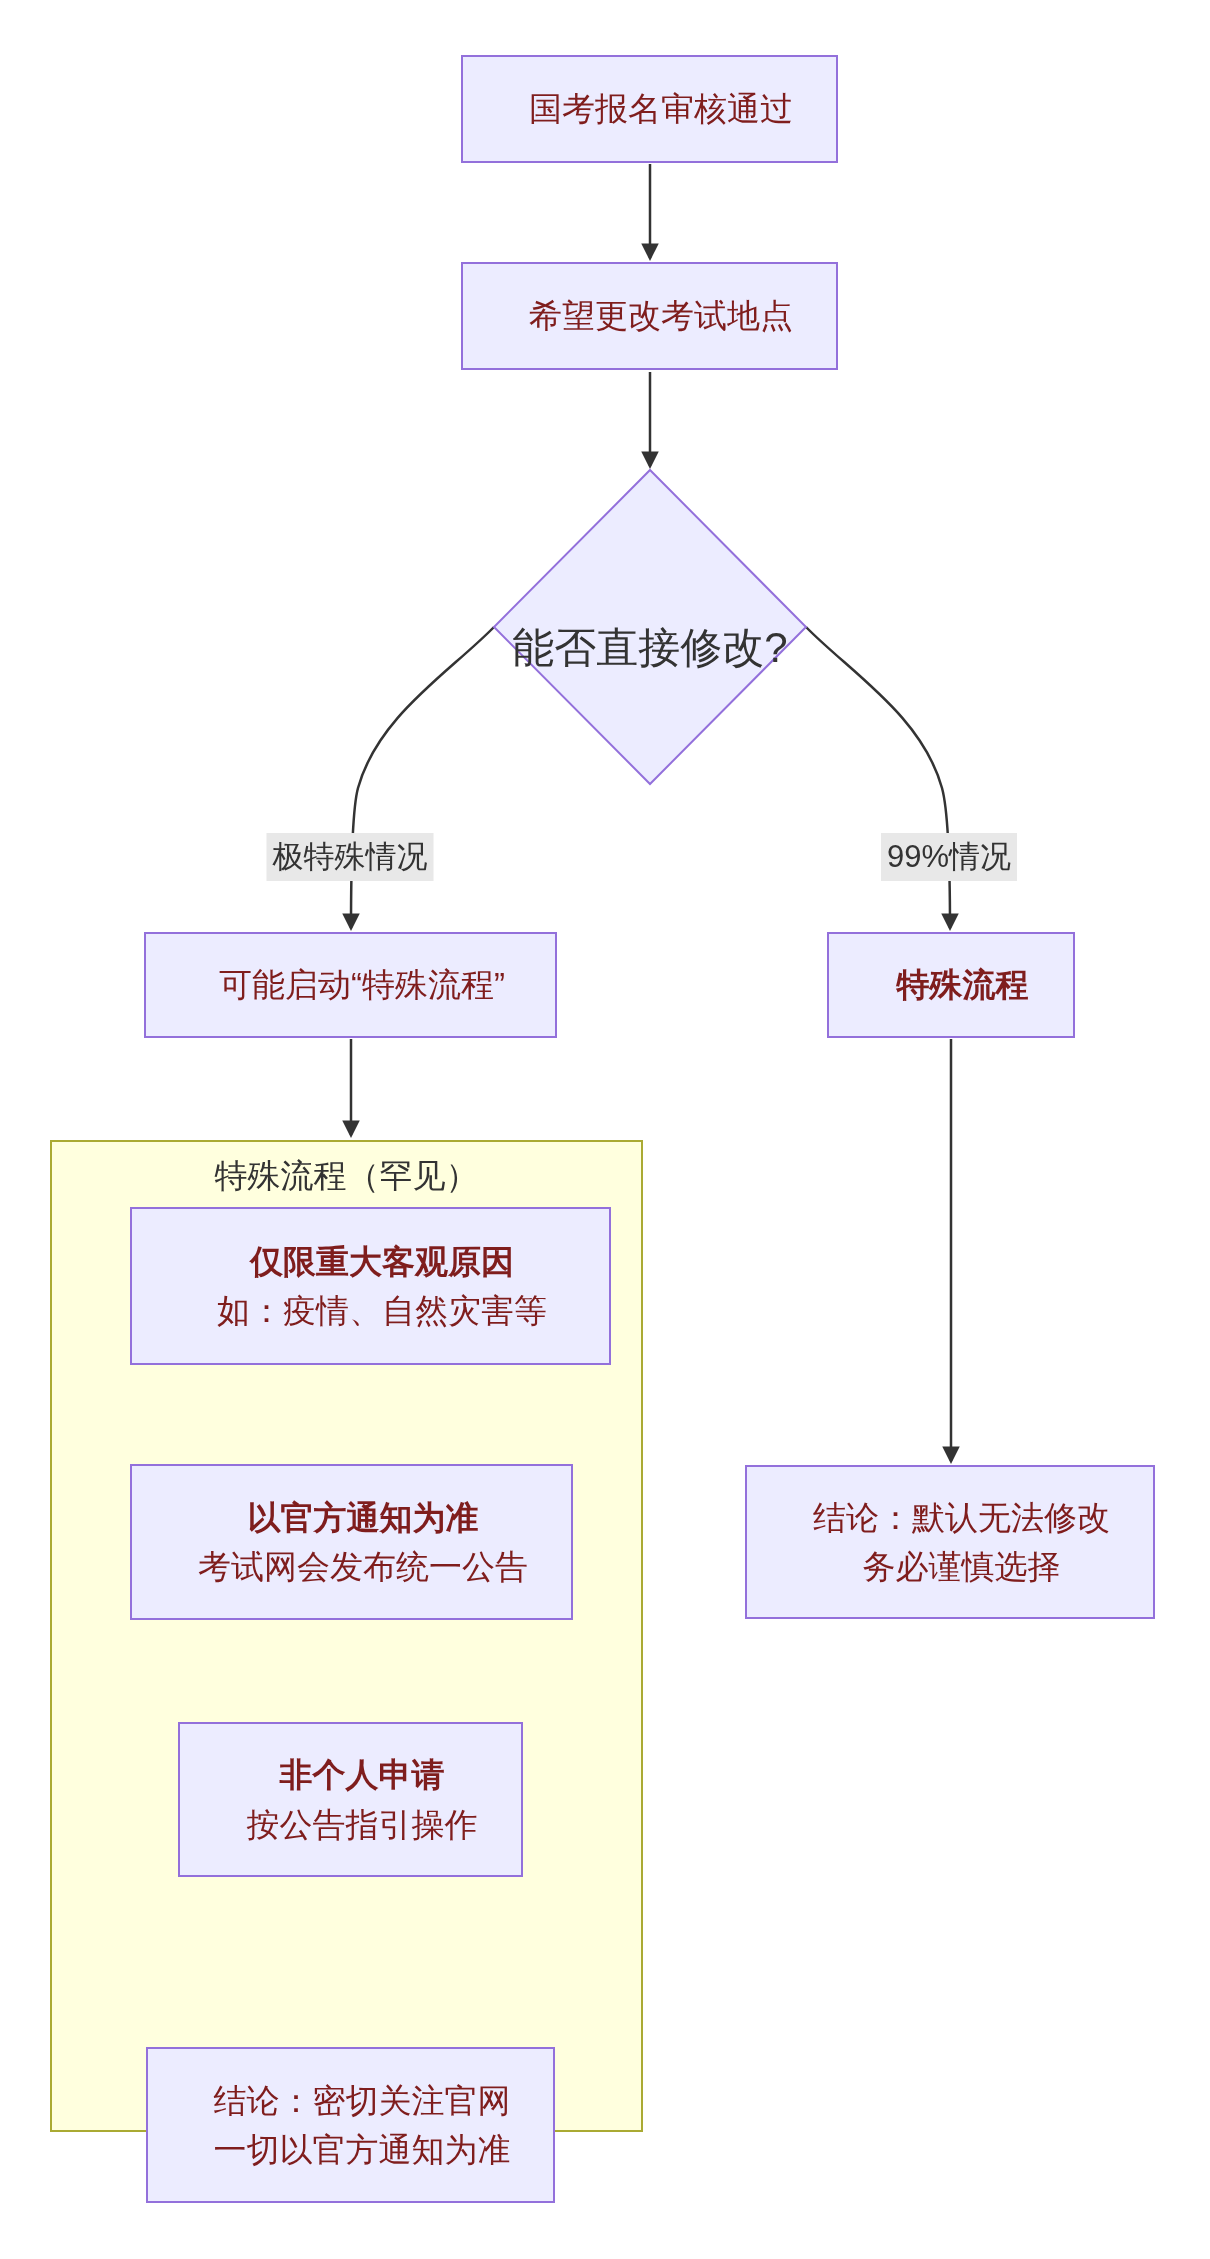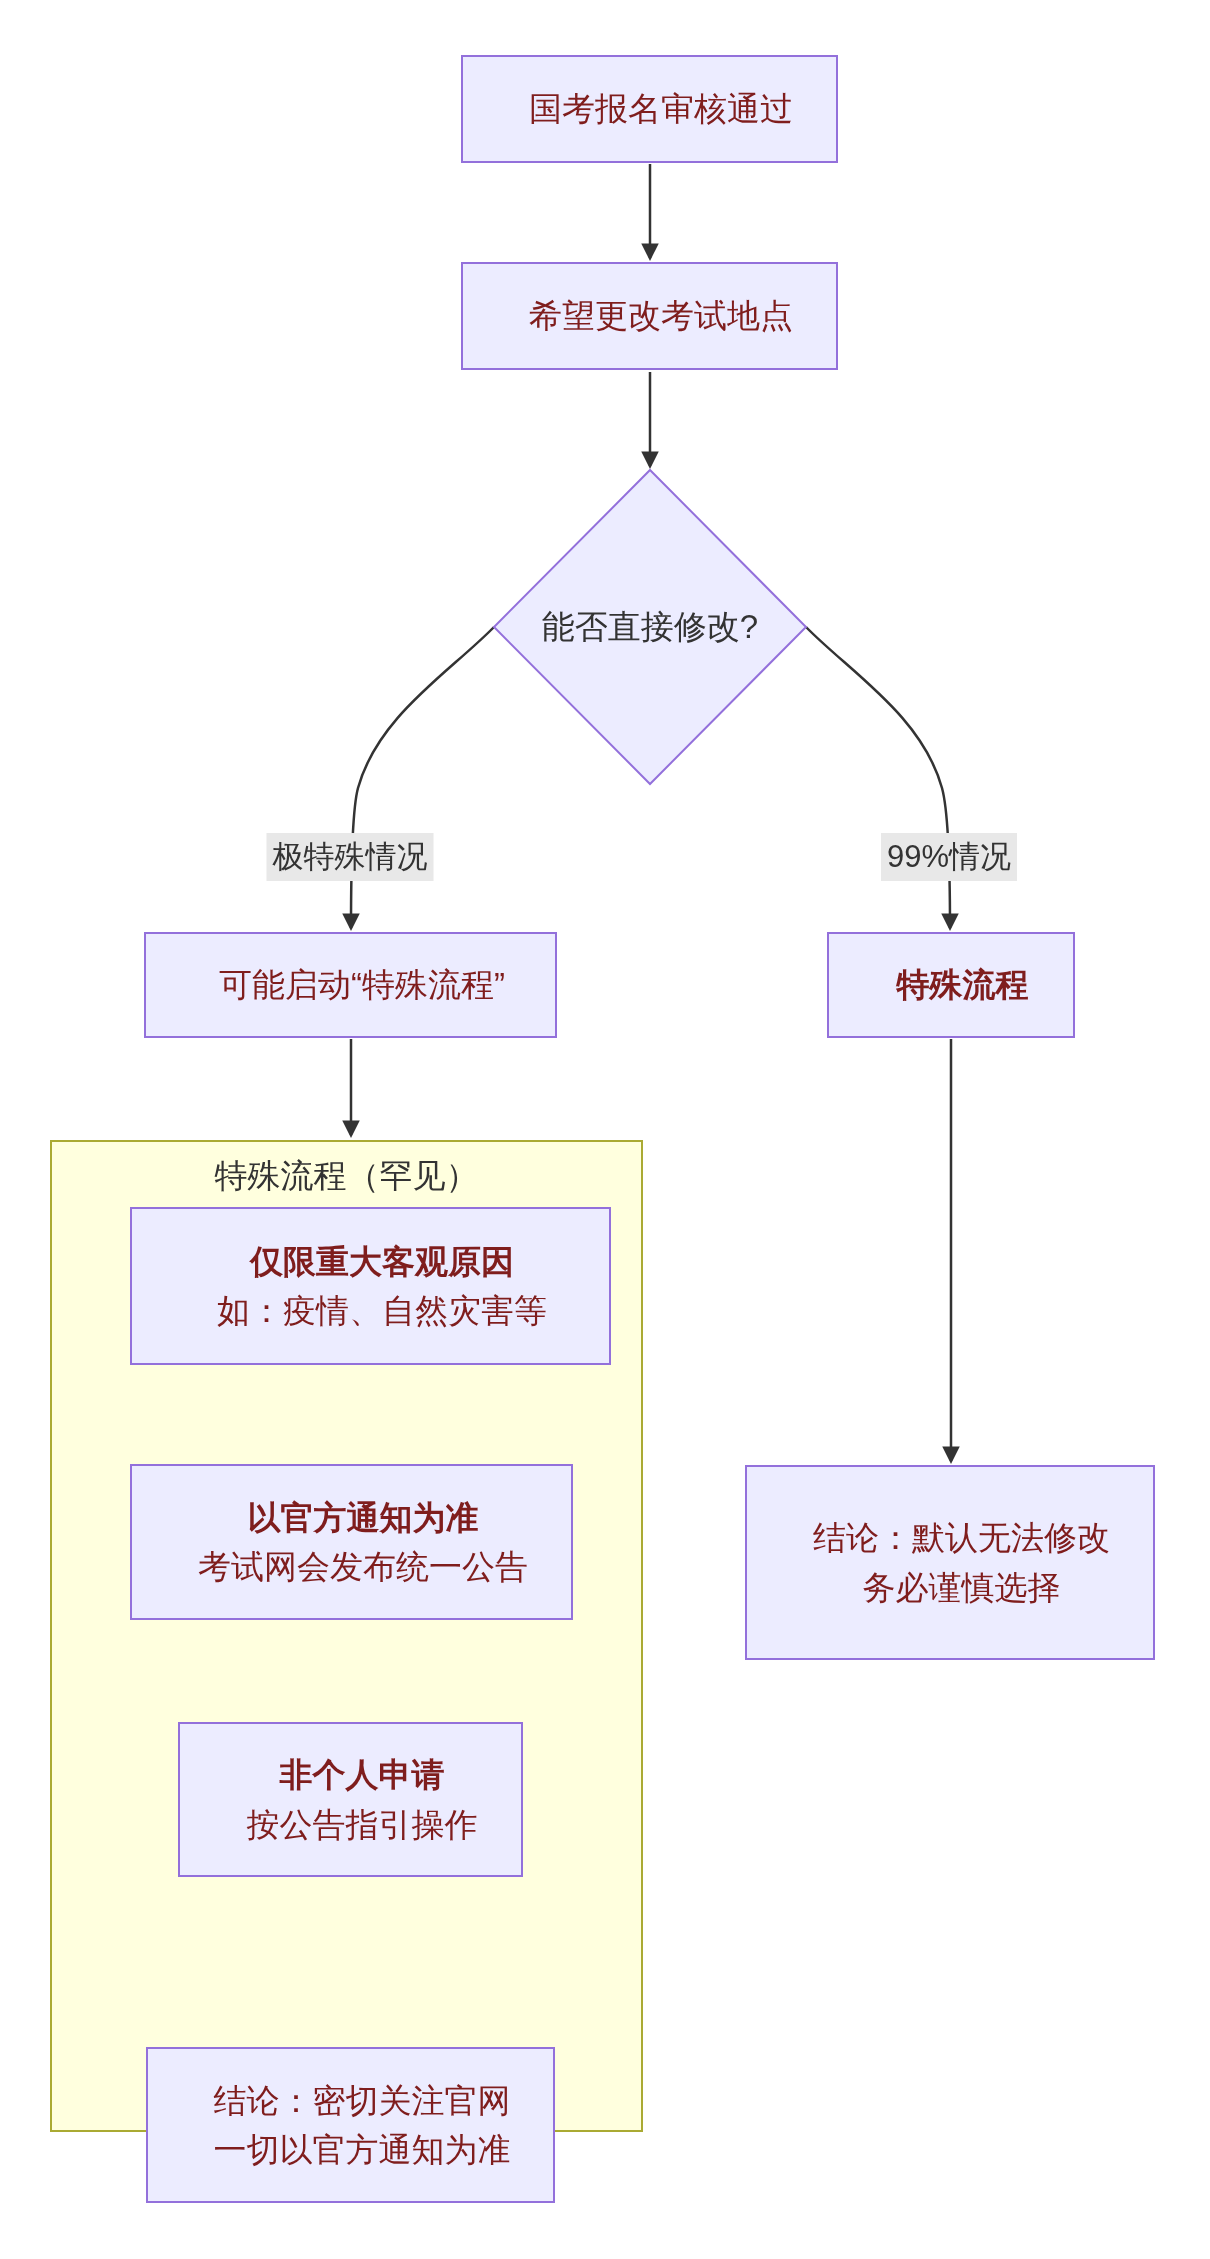--- a/index.html
+++ b/index.html
@@ -28,23 +28,23 @@
     justify-content: center;
     text-align: center;
     font-size: 33px;
     line-height: 1.5;
     color: #7f1d1d;
     padding-left: 23px;
   }
   .node .bold { font-weight: bold; }
   .diamond-label {
     position: absolute;
-    left: 650px; top: 627px;
+    left: 650px; top: 648px;
     transform: translate(-50%, -50%);
-    font-size: 33px;
+    font-size: 42px;
     white-space: nowrap;
     text-align: center;
   }
   .subgraph {
     position: absolute;
     left: 50px; top: 1140px;
     width: 593px; height: 992px;
     background: #FFFFDE;
     border: 2px solid #AAAA33;
     box-sizing: border-box;
@@ -134,21 +134,21 @@
   <div class="node" style="left:130px; top:1464px; width:443px; height:156px;">
     <span class="bold">以官方通知为准</span>
     <span>考试网会发布统一公告</span>
   </div>
 
   <div class="node" style="left:178px; top:1722px; width:345px; height:155px;">
     <span class="bold">非个人申请</span>
     <span>按公告指引操作</span>
   </div>
 
-  <div class="node" style="left:745px; top:1465px; width:410px; height:195px;">
+  <div class="node" style="left:745px; top:1465px; width:410px; height:154px;">
     <span>结论：默认无法修改</span>
     <span>务必谨慎选择</span>
   </div>
 
   <div class="node" style="left:146px; top:2047px; width:409px; height:156px;">
     <span>结论：密切关注官网</span>
     <span>一切以官方通知为准</span>
   </div>
 
 </div>

